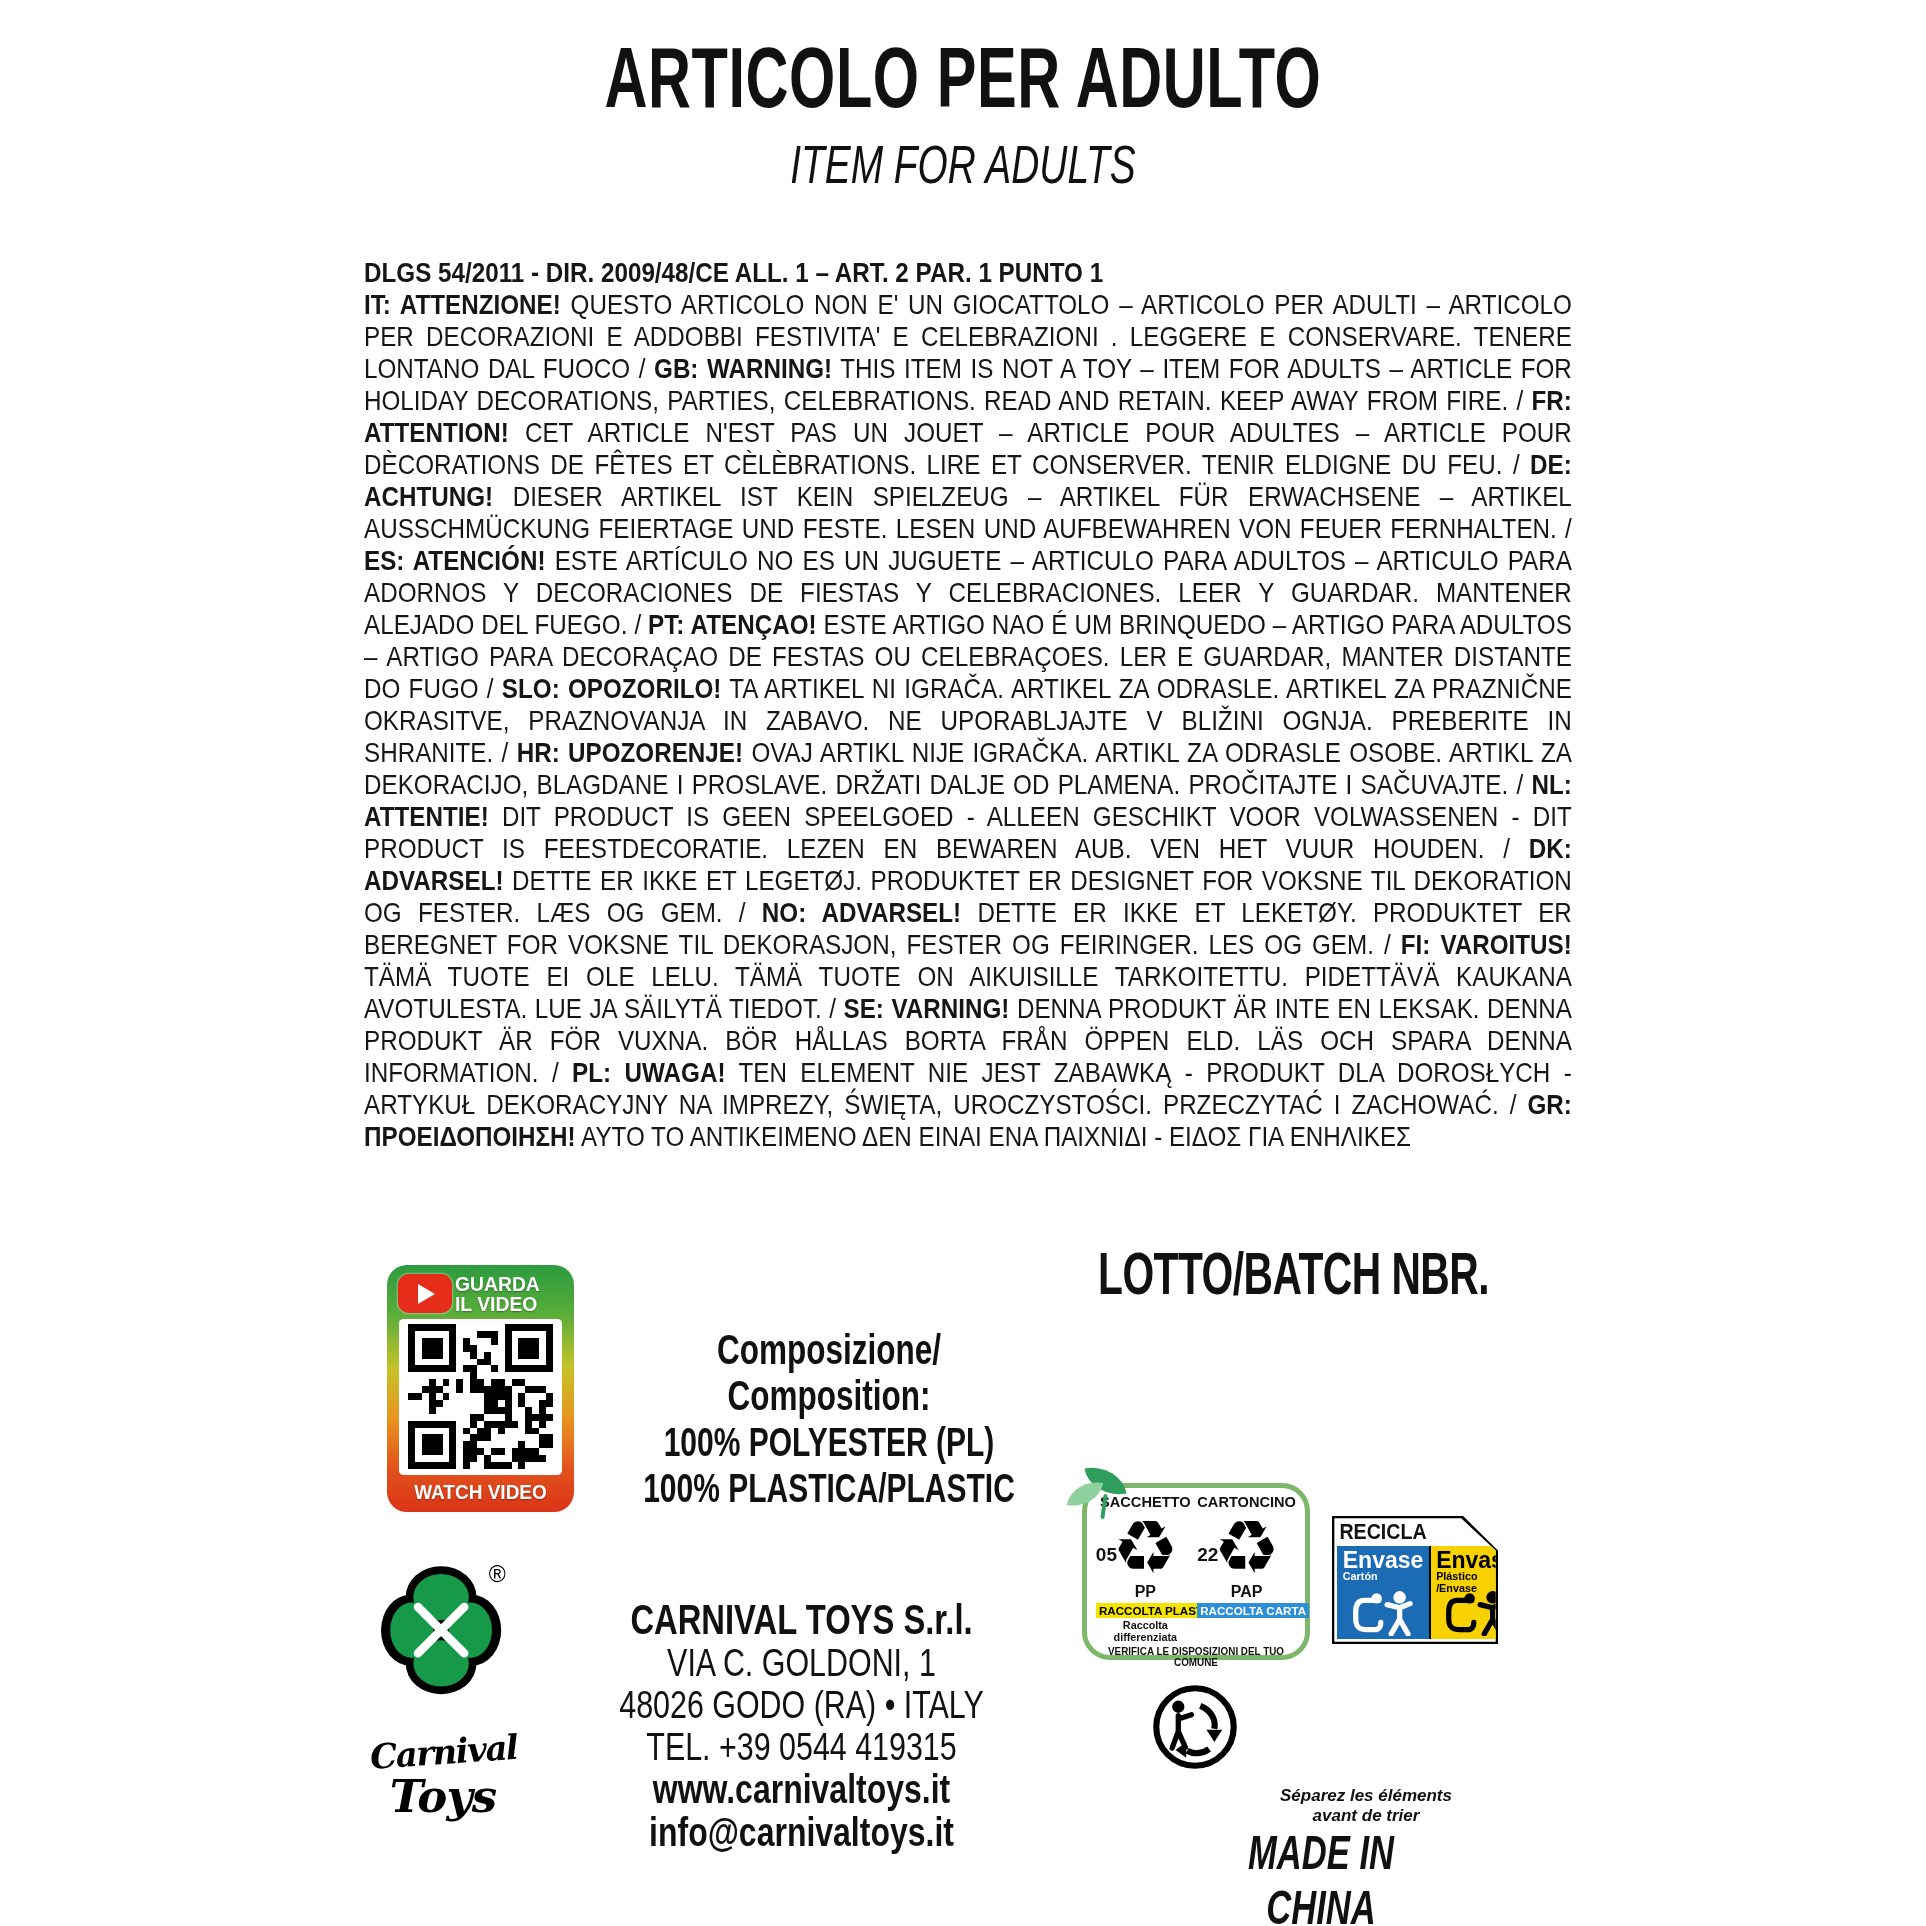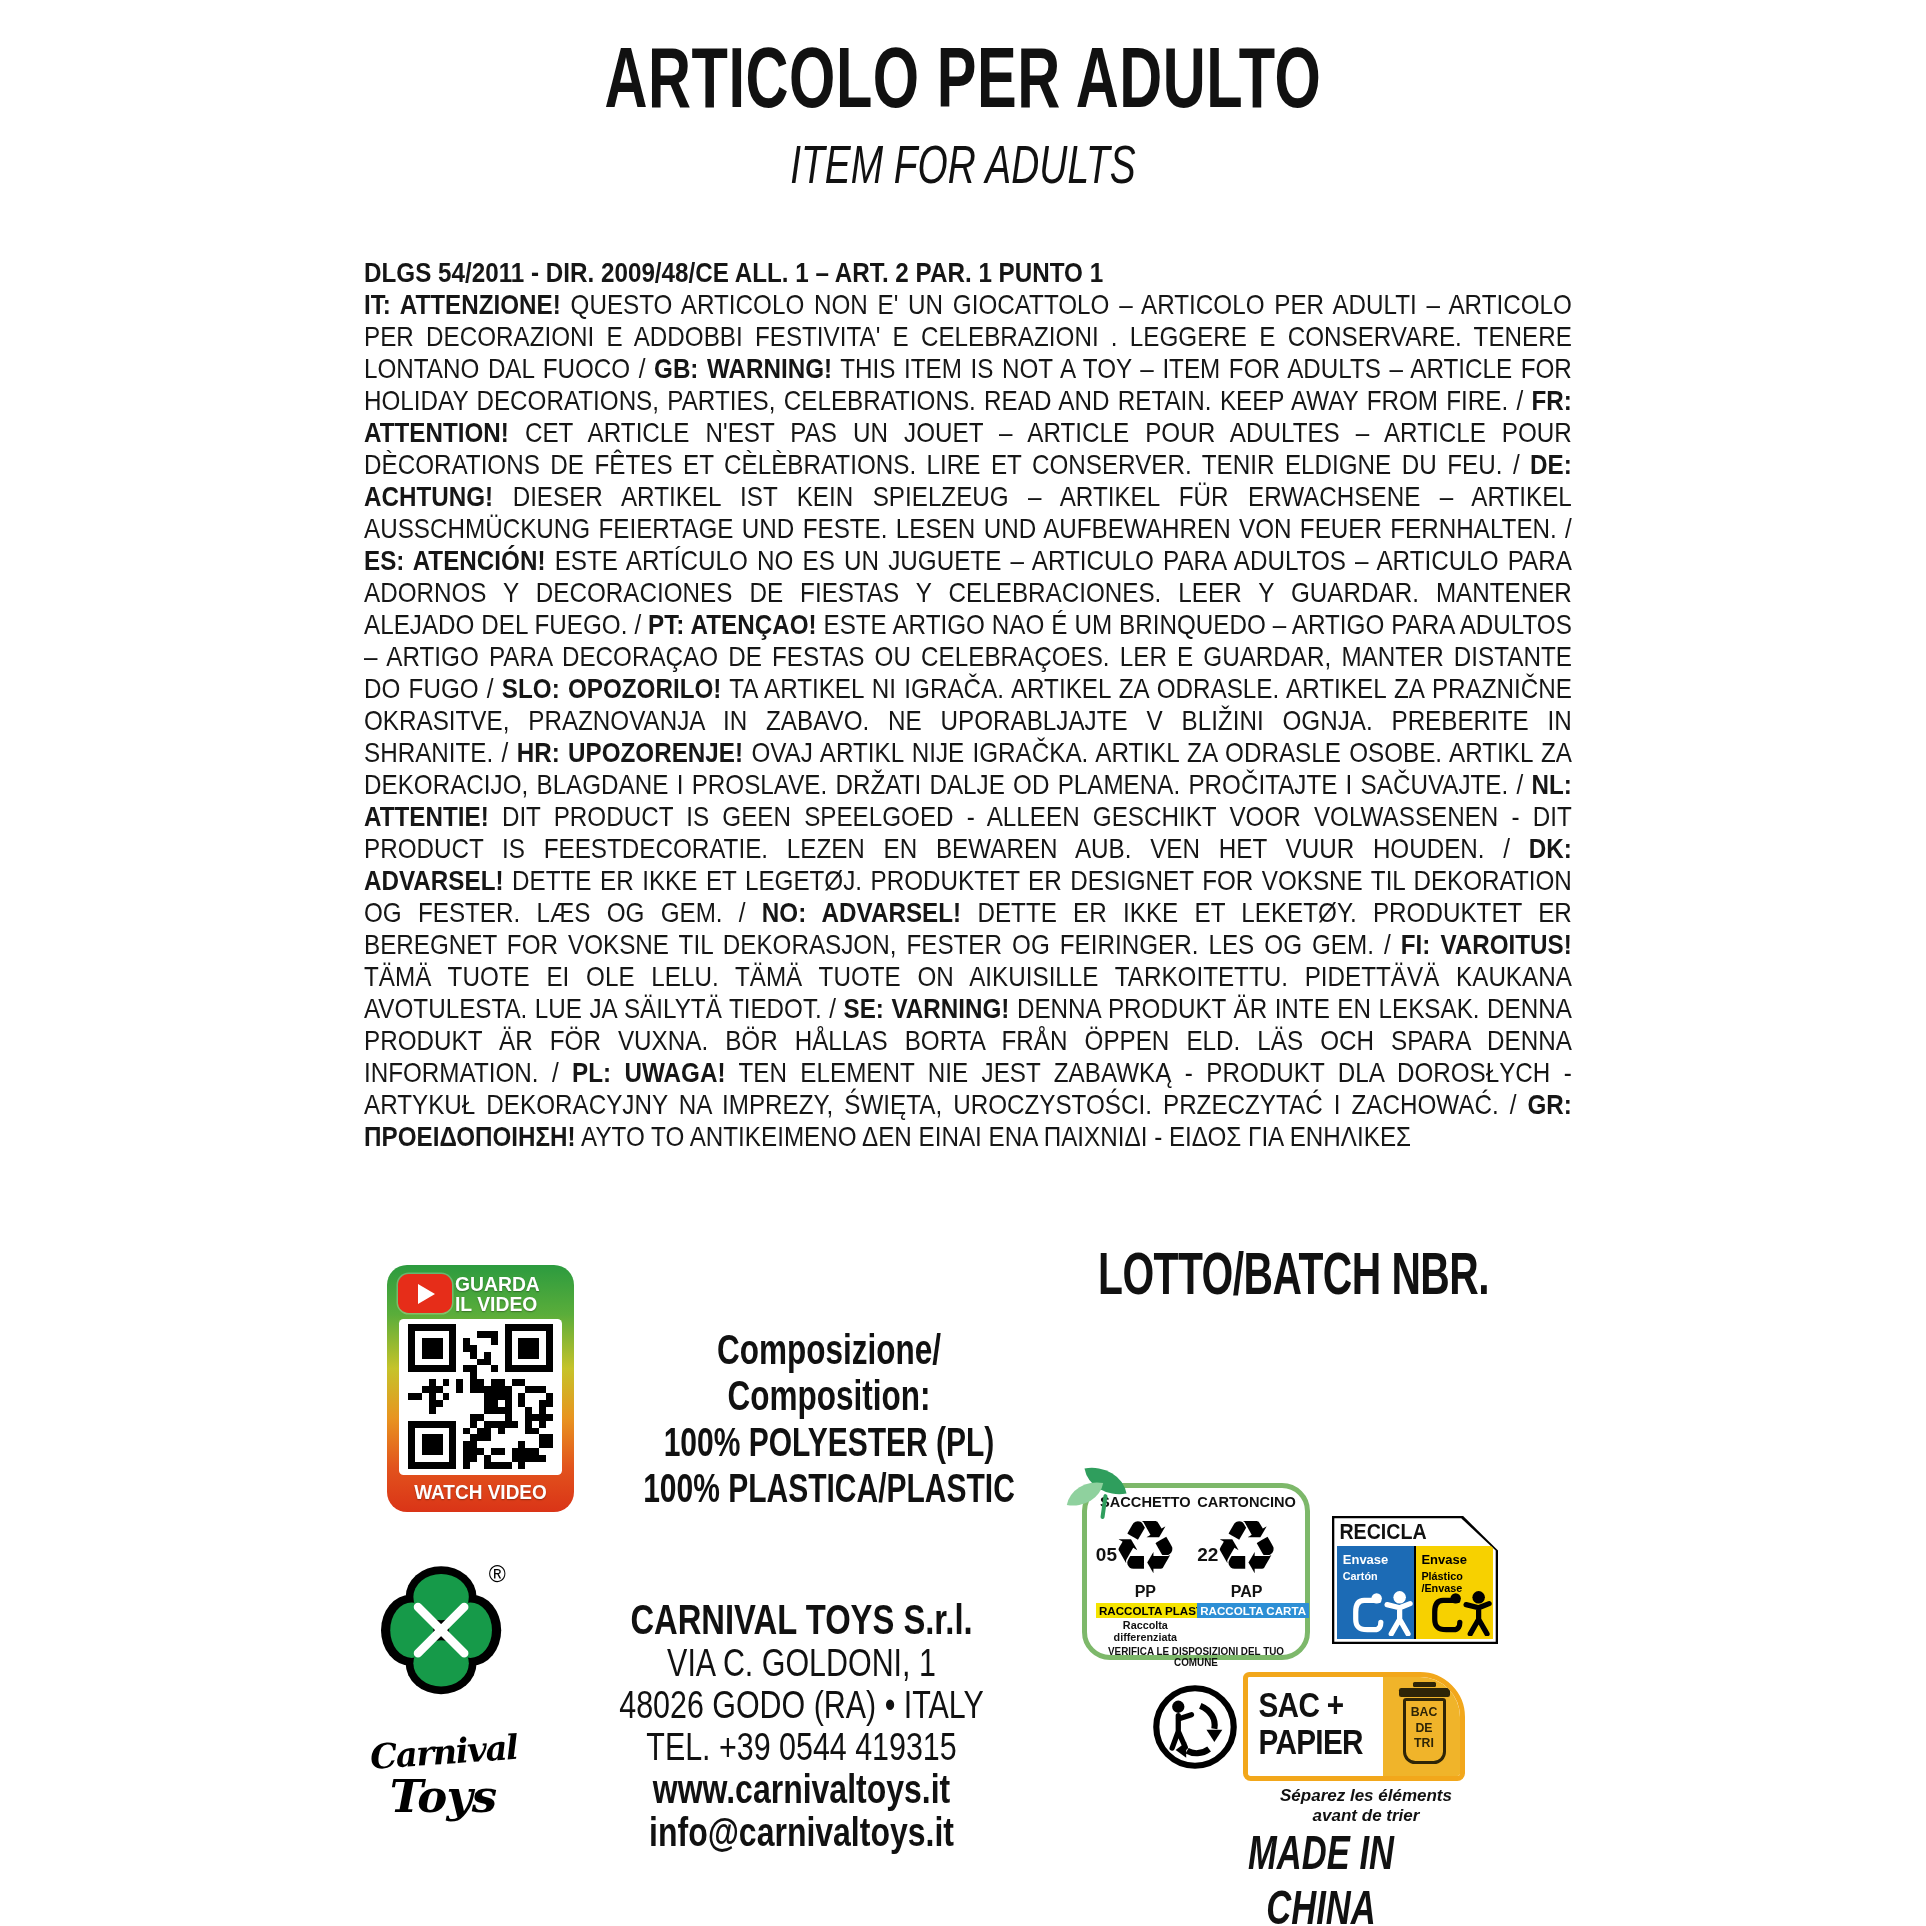--- a/index.html
+++ b/index.html
@@ -71,21 +71,21 @@
   .recicla{position:absolute;left:1332px;top:1516px;width:166px;height:128px;background:#000;
            clip-path:polygon(0 0,79% 0,100% 27%,100% 100%,0 100%);}
   .recicla-inner{position:absolute;left:2.3px;top:2.3px;right:2.3px;bottom:2.3px;background:#fff;
                  clip-path:polygon(0 0,78.6% 0,100% 26%,100% 100%,0 100%);}
   .recicla-title{font-weight:700;font-size:22.3px;line-height:24px;padding:1.5px 0 0 6.2px;
                  transform:scaleX(.88);transform-origin:0 0;}
   .recicla-panels{position:absolute;left:3.1px;right:3.1px;bottom:3.1px;top:28px;display:flex;}
   .panel{flex:1;padding:3.9px 5.4px;box-sizing:border-box;position:relative;}
   .panel-blue{background:#1c6bb5;color:#fff;}
   .panel-yellow{background:#f7d100;color:#000;border-left:2.3px solid #000;}
-  .panel-title{font-weight:700;font-size:13px;line-height:20px;}
+  .panel-title{font-weight:700;font-size:23px;line-height:20px;}
   .panel-sub{font-weight:700;font-size:10.8px;line-height:12.3px;}
   .panel svg{position:absolute;left:4.6px;bottom:3.1px;width:86px;height:46px;}
 
   
   .triman{position:absolute;left:1151px;top:1683px;width:88px;height:88px;}
   .sac-badge{position:absolute;left:1243px;top:1672px;width:222px;height:109px;background:#fff;
              border:5.4px solid #f2a71b;border-radius:6.2px 45px 7.7px 7.7px;box-sizing:border-box;display:flex;overflow:hidden;}
   .sac-text{flex:1;padding:9.2px 0 0 12.3px;font-weight:800;font-size:35px;line-height:37px;
             letter-spacing:-0.8px;transform:scaleX(.85);transform-origin:0 0;white-space:nowrap;}
   .sac-yellow{width:82px;background:#f0b42a;border-radius:0 37px 0 0;position:relative;}
@@ -216,37 +216,20 @@
       <circle cx="50" cy="50" r="44" fill="none" stroke="#000" stroke-width="7"></circle>
       <circle cx="31" cy="27" r="7" fill="#000"></circle>
       <path d="M31 37 L31 55 M31 41 L46 36 M31 55 L24 74 M31 55 L39 73" stroke="#000" stroke-width="6" fill="none" stroke-linecap="round"></path>
       <path d="M56 26 C68 31 74 41 72 52" stroke="#000" stroke-width="7" fill="none"></path>
       <polygon points="63,53 81,53 72,67" fill="#000"></polygon>
       <path d="M66 75 C58 81 48 81 41 77" stroke="#000" stroke-width="7" fill="none"></path>
       <polygon points="40,67 40,85 28,76" fill="#000"></polygon>
     </svg>
   </div>
 
-  <div class="sac-badge">
-    <div class="sac-text">
-      <div>SAC +</div>
-      <div>PAPIER</div>
-    </div>
-    <div class="sac-yellow">
-      <div class="bin">
-        <div class="bin-handle"></div>
-        <div class="bin-lid"></div>
-        <div class="bin-body">
-          <div class="bin-line">BAC</div>
-          <div class="bin-line">DE</div>
-          <div class="bin-line">TRI</div>
-        </div>
-      </div>
-    </div>
-  </div>
   <div class="sac-note">Séparez les éléments avant de trier</div>
 
   <div class="made-in">MADE IN CHINA</div>
 
   <div class="clover">
     <svg viewBox="0 0 170 245">
       <g>
         <ellipse cx="78" cy="52" rx="46" ry="40" fill="#000"></ellipse>
         <ellipse cx="78" cy="138" rx="46" ry="40" fill="#000"></ellipse>
         <ellipse cx="38" cy="95" rx="38" ry="46" fill="#000"></ellipse>

